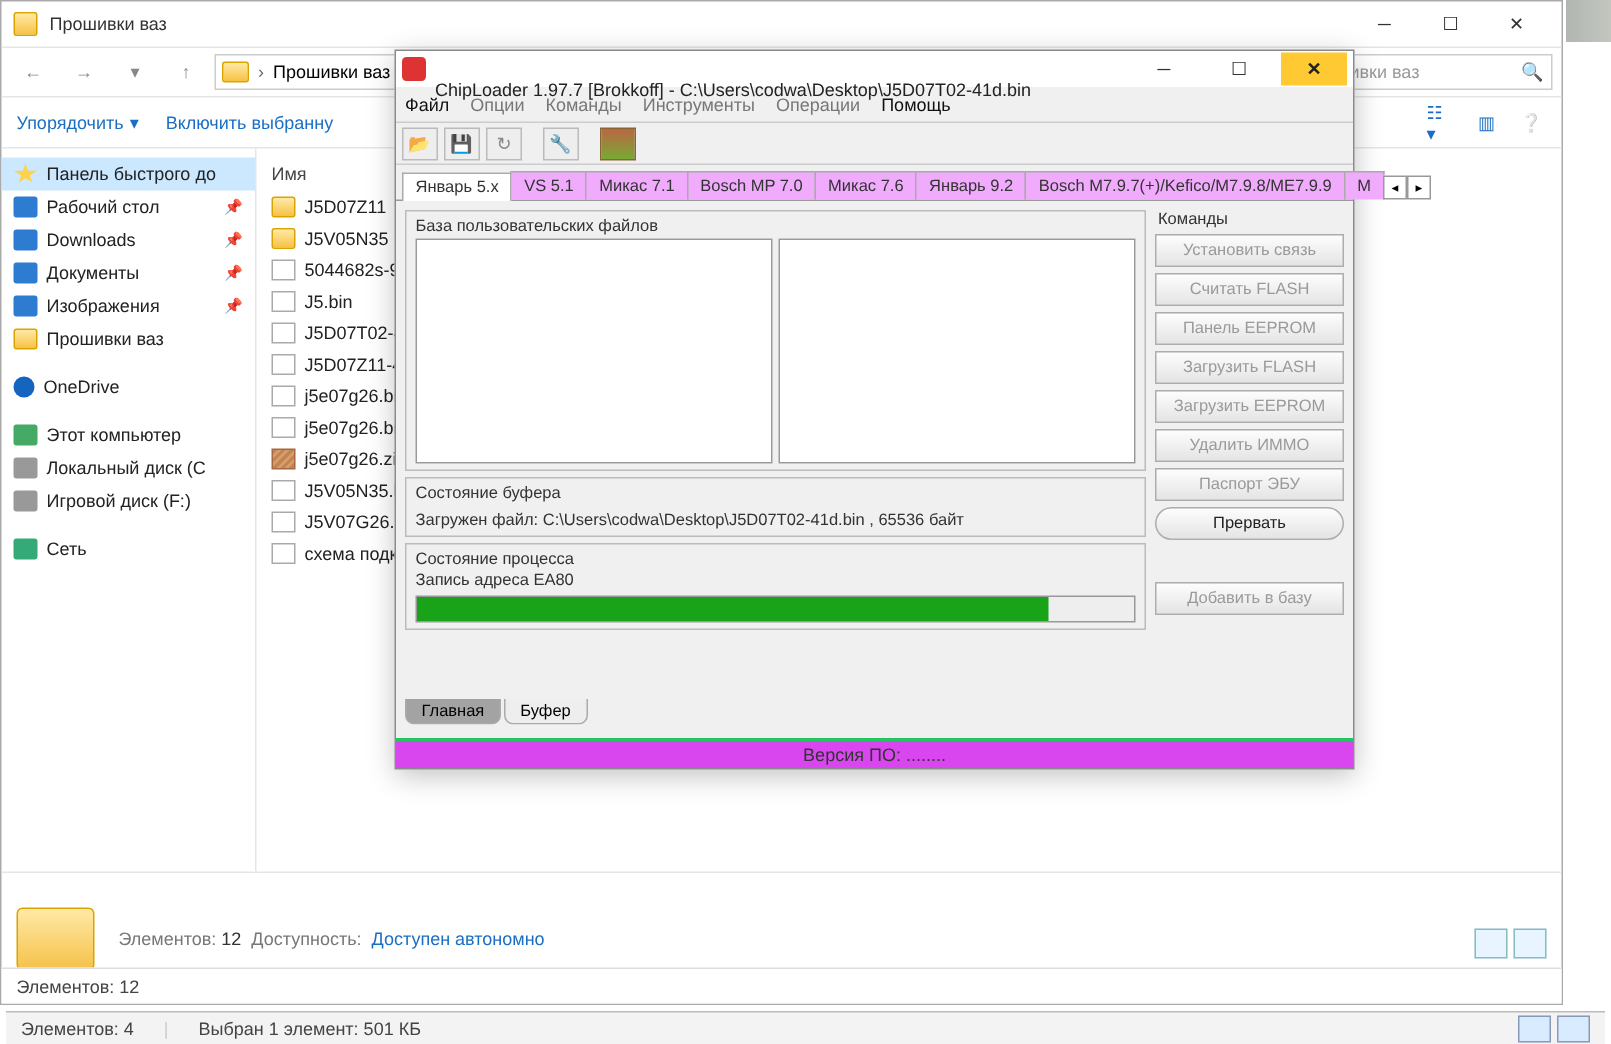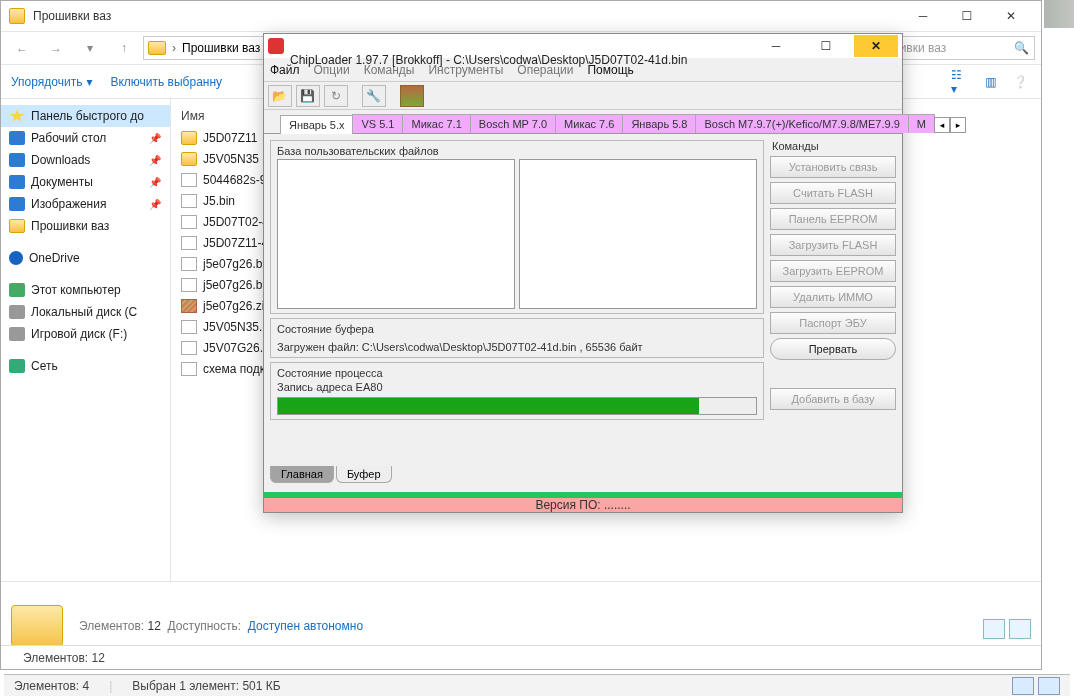--- a/index.html
+++ b/index.html
@@ -51,21 +51,21 @@
 .fi-zip { background: repeating-linear-gradient(135deg,#b85,#b85 2px,#d96 2px,#d96 4px); border: 1px solid #a64; }
 
 .explorer-footer { position: absolute; bottom: 0; left: 0; right: 0; height: 88px; border-top: 1px solid #e5e5e5; display: flex; align-items: center; padding: 10px; gap: 16px; }
 .bigfolder { width: 52px; height: 42px; background: linear-gradient(#ffe9a6,#f5c24a); border: 1px solid #d9a400; border-radius: 4px; }
 .footer-txt { color: #333; }
 .footer-txt .grey { color: #777; }
 .footer-txt .blue { color: #1a6fc4; }
 .view-toggles { position: absolute; right: 10px; bottom: 30px; display: flex; gap: 4px; }
 .vt { width: 22px; height: 20px; border: 1px solid #8bb; background: #e8f4ff; }
 
-.statusbar2 { position: absolute; bottom: 0; left: 0; right: 0; height: 24px; border-top: 1px solid #ddd; display: flex; align-items: center; padding: 0 22px; color: #444; background: #fff; }
+.statusbar2 { position: absolute; bottom: 0; left: 0; right: 0; height: 24px; border-top: 1px solid #ddd; display: flex; align-items: center; padding: 0 10px; color: #444; background: #fff; }
 
 
 .bottomstrip { position: absolute; left: 4px; bottom: 0; right: 4px; height: 22px; border-top: 1px solid #bbb; background: #f3f3f3; display: flex; align-items: center; padding: 0 10px; gap: 20px; color: #444; }
 .bottomstrip .vts { margin-left: auto; display: flex; gap: 4px; }
 .bottomstrip .vt2 { width: 22px; height: 18px; border: 1px solid #89b; background: #d9ecff; }
 
 
 .chip { position: absolute; left: 263px; top: 33px; width: 640px; height: 480px; border: 1px solid #8a8a8a; background: #f0f0f0; box-shadow: 0 4px 18px rgba(0,0,0,.25); }
 .chip-titlebar { height: 24px; background: #fff; display: flex; align-items: center; padding: 0 4px; gap: 6px; }
 .chip-icon { width: 16px; height: 16px; background: #d33; border-radius: 3px; }
@@ -78,21 +78,21 @@
 .chip-menu span { color: #777; }
 .chip-menu span.active { color: #111; }
 
 .chip-tb { height: 28px; display: flex; align-items: center; padding: 0 4px; gap: 4px; border-bottom: 1px solid #ccc; }
 .tbtn { width: 24px; height: 22px; background: #eee; border: 1px solid #bbb; display: flex; align-items: center; justify-content: center; }
 .tgrey { color: #888; }
 .tbook { background: linear-gradient(#b64,#7a3); border: 1px solid #863; }
 
 .chip-tabs { height: 24px; display: flex; align-items: flex-end; padding: 0 4px; border-bottom: 1px solid #999; background: #f0f0f0; }
 .ctab { padding: 3px 8px; border: 1px solid #aaa; border-bottom: none; background: #f0abfc; margin-right: -1px; white-space: nowrap; font-size: 11px; color: #333; }
-.ctab.active { background: #fff; position: relative; top: 1px; margin-left: 12px; }
+.ctab.active { background: #fff; position: relative; top: 1px; }
 .tabscroll { margin-left: auto; display: flex; }
 .tabscroll div { width: 16px; height: 16px; border: 1px solid #999; background: #fff; display: flex; align-items: center; justify-content: center; font-size: 9px; }
 
 .chip-body { display: flex; padding: 6px; gap: 6px; height: calc(100% - 24px - 24px - 28px - 24px - 26px - 20px); }
 .chip-main { flex: 1; display: flex; flex-direction: column; gap: 4px; }
 .group { border: 1px solid #bbb; background: #f0f0f0; padding: 4px 6px; }
 .group-label { font-size: 11px; color: #333; margin-bottom: 2px; }
 .twopanes { display: flex; gap: 4px; height: 150px; }
 .pane { flex: 1; background: #fff; border: 1px solid #999; }
 .nofile { font-size: 11px; color: #333; padding-top: 4px; }
@@ -105,21 +105,21 @@
 .chip-side { width: 126px; display: flex; flex-direction: column; gap: 4px; }
 .side-label { font-size: 11px; color: #333; text-align: left; padding-left: 2px; }
 .sbtn { height: 22px; border: 1px solid #adadad; background: linear-gradient(#fdfdfd,#e4e4e4); color: #9a9a9a; font-size: 11px; display: flex; align-items: center; justify-content: center; }
 .sbtn.enabled { color: #222; border-radius: 11px; }
 .side-gap { height: 20px; }
 
 .chip-btabs { height: 26px; display: flex; align-items: flex-start; padding: 0 6px; }
 .btab { padding: 2px 10px; border: 1px solid #aaa; border-top: none; background: #eee; border-radius: 0 0 6px 6px; margin-right: 2px; font-size: 11px; }
 .btab.active { background: #a3a3a3; }
 
-.chip-status { height: 20px; border-top: 6px solid #22c55e; display: flex; align-items: center; justify-content: center; font-size: 11px; color: #333; background: #fca5a5; }
+.chip-status { height: 20px; border-top: 2px solid #22c55e; display: flex; align-items: center; justify-content: center; font-size: 11px; color: #333; background: #d946ef; }
 
 .rightshadow { position: absolute; right: 0; top: 0; width: 30px; height: 28px; background: linear-gradient(90deg, #3a4a3a, #6a7060); opacity: .4; }
 </style>
 </head>
 <body>
 
 <div class="explorer">
   <div class="explorer-titlebar">
     <div class="folder-mini"></div>
     <div class="title">Прошивки ваз</div>
@@ -319,21 +319,21 @@
     <div style="width:6px"></div>
     <div class="tbtn tbook"></div>
   </div>
 
   <div class="chip-tabs">
     <div class="ctab active">Январь 5.x</div>
     <div class="ctab">VS 5.1</div>
     <div class="ctab">Микас 7.1</div>
     <div class="ctab">Bosch MP 7.0</div>
     <div class="ctab">Микас 7.6</div>
-    <div class="ctab">Январь 5.8</div>
+    <div class="ctab">Январь 9.2</div>
     <div class="ctab">Bosch M7.9.7(+)/Kefico/M7.9.8/ME7.9.9</div>
     <div class="ctab">M</div>
     <div class="tabscroll">
       <div>◂</div>
       <div>▸</div>
     </div>
   </div>
 
   <div class="chip-body">
     <div class="chip-main">

